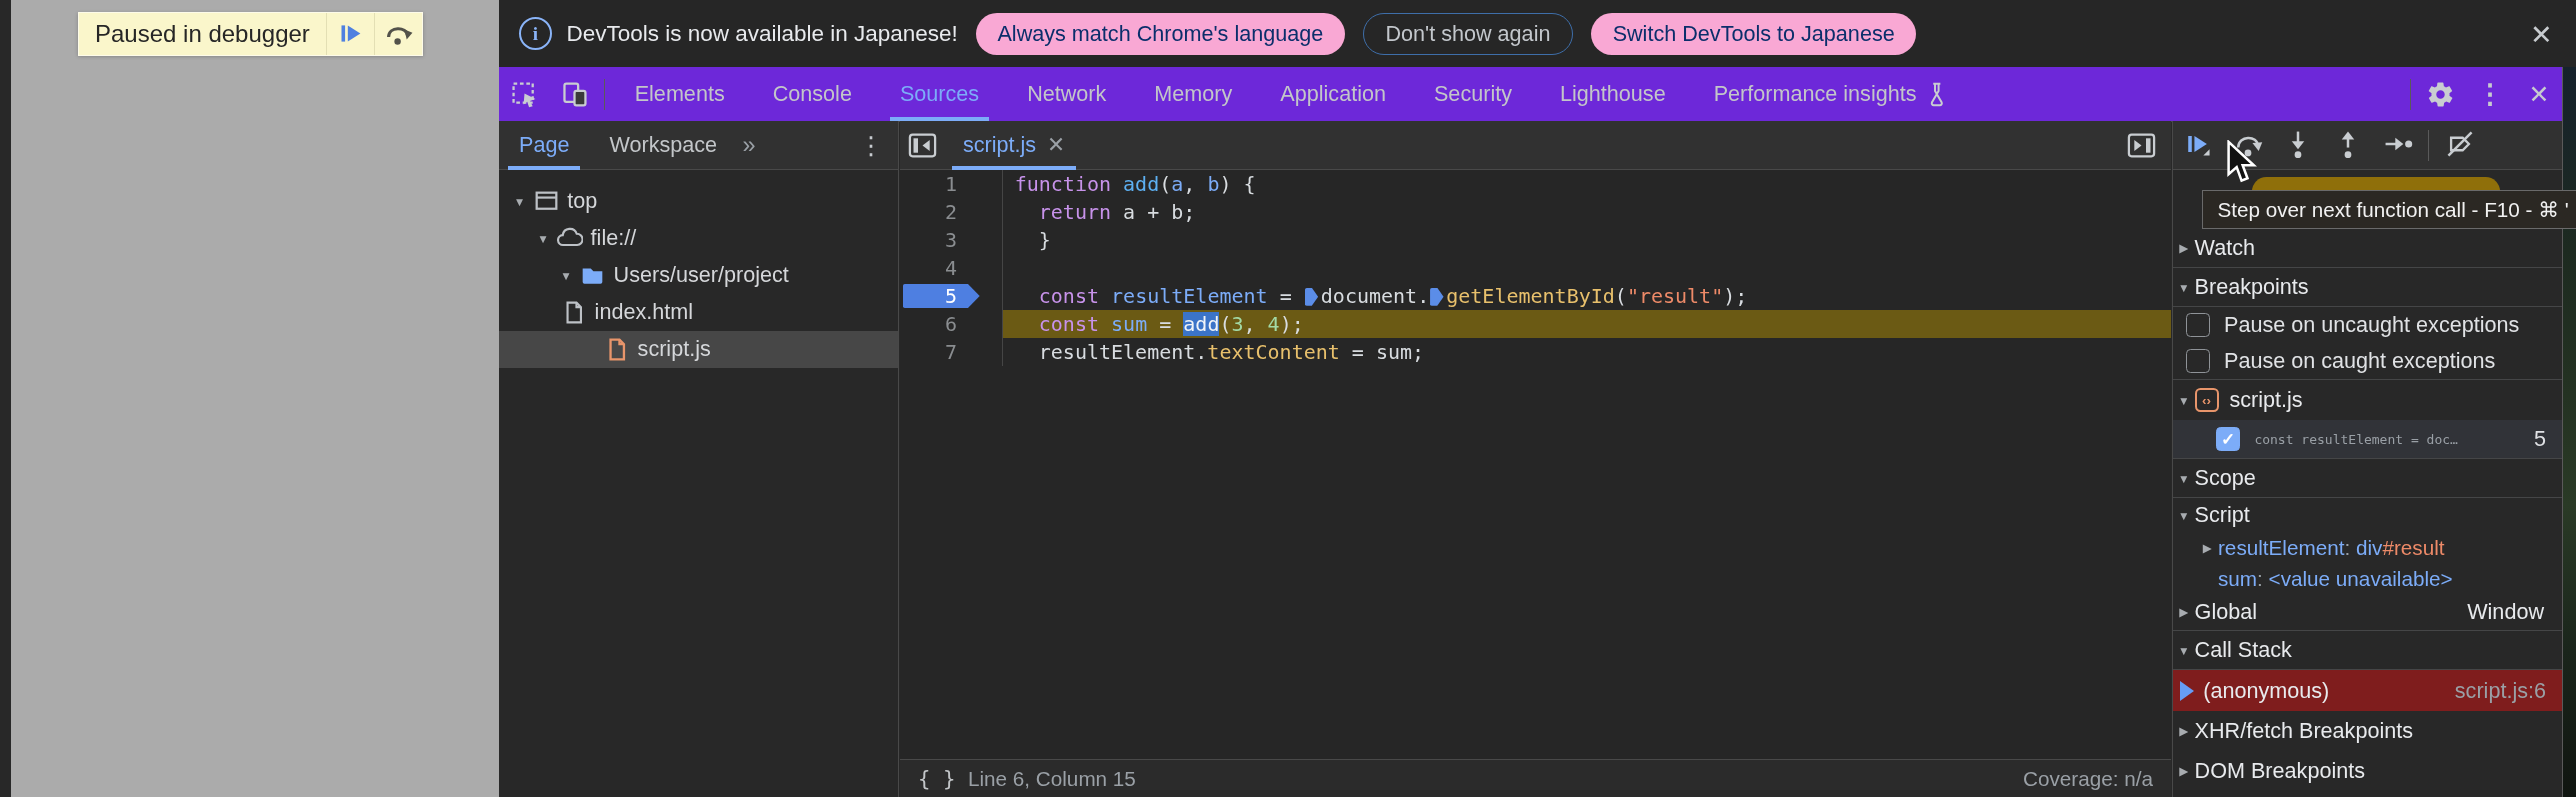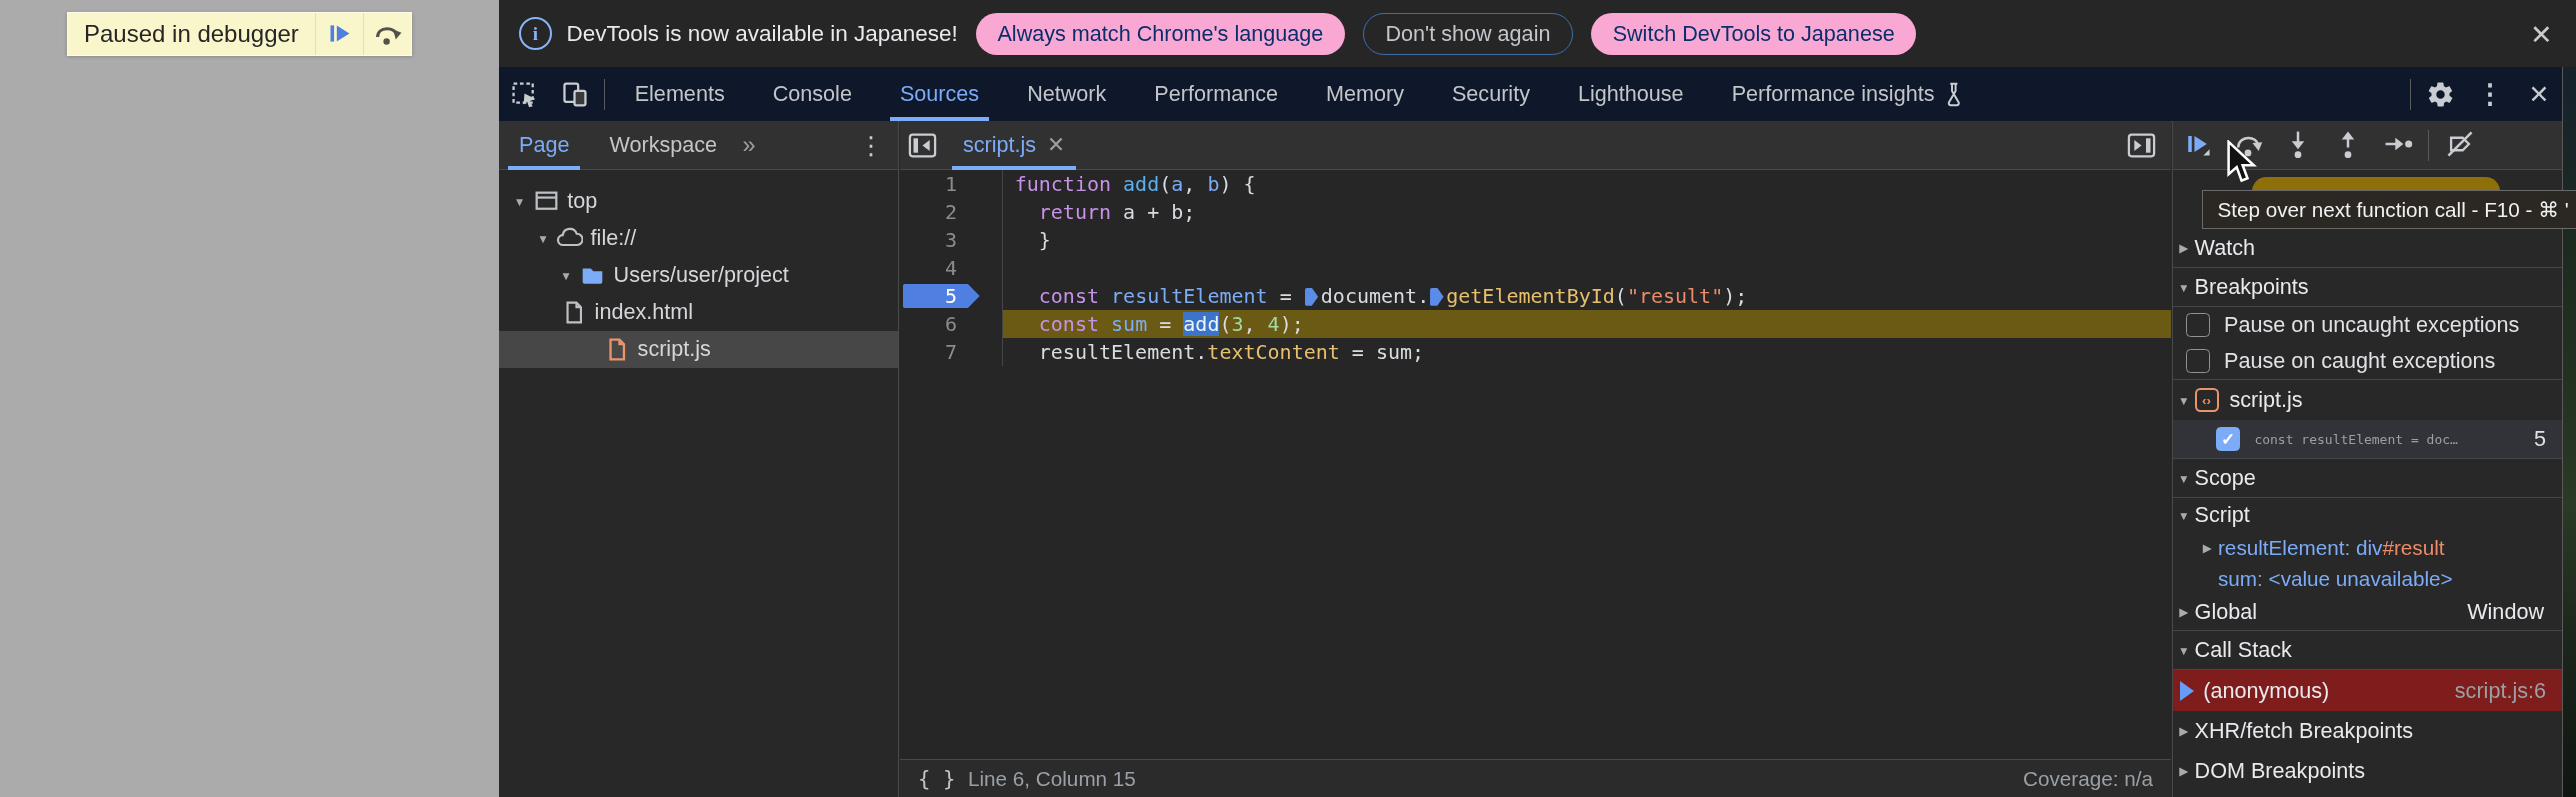--- a/index.html
+++ b/index.html
@@ -1,35 +1,35 @@
 <!DOCTYPE html>
 <html style="font-size:14.4px"><head>
 <meta charset="utf-8">
 <style>
   html,body{margin:0;padding:0;background:#111;}
   .root{position:relative;width:2576px;height:797px;overflow:hidden;font-family:"Liberation Sans",sans-serif;
         background:#282828;-webkit-font-smoothing:antialiased;}
   
-  .page-area{position:absolute;left:0;top:0;width:499px;height:797px;background:#ABABAB;}
+  .page-area{position:absolute;left:11px;top:0;width:499px;height:797px;background:#ABABAB;}
   .paused-badge{position:absolute;left:67px;top:11.7px;height:42px;display:flex;align-items:stretch;
         background:#FAF6CB;border:1.8px solid #FDFBE9;box-shadow:0 0.9px 3.6px rgba(0,0,0,.25);}
   .paused-badge .txt{display:flex;align-items:center;padding:0 16px;font-size:24px;color:#262626;}
   .paused-badge .cell{display:flex;align-items:center;justify-content:center;width:47px;border-left:1.8px solid #E3DFB4;}
   
   .devtools{position:absolute;left:499px;top:0;width:2077px;height:797px;background:#282828;}
   .infobar{position:absolute;left:0;top:0;width:100%;height:67px;background:#262626;display:flex;align-items:center;padding-left:20px;box-sizing:border-box;}
   .info-circ{width:29px;height:29px;border-radius:50%;border:2.7px solid #8AB4F8;color:#8AB4F8;display:flex;align-items:center;justify-content:center;
         font-size:19px;font-weight:bold;font-family:"Liberation Serif",serif;flex:0 0 auto;}
   .infobar .msg{color:#E8EAED;font-size:22.5px;margin-left:14.4px;}
   .pill{height:42px;border-radius:21.6px;background:#f9a8d4;color:#0B2E6B;font-size:21.6px;border:none;display:flex;align-items:center;
         padding:0 21.6px;margin-left:18px;cursor:pointer;font-family:inherit;}
   .pill.outline{background:transparent;border:1.8px solid #3E6EA9;color:#C3C7CC;}
   .ib-close{position:absolute;right:23.4px;top:19px;font-size:27px;color:#C7CBCF;cursor:pointer;}
   
-  .toolbar{position:absolute;left:0;top:67px;width:100%;height:54px;background:#0f172a;border-bottom:0.9px solid #494949;
+  .toolbar{position:absolute;left:0;top:67px;width:100%;height:54px;background:#6d28d9;border-bottom:0.9px solid #494949;
         display:flex;align-items:center;}
   .tb-ico{width:50px;height:54px;display:flex;align-items:center;justify-content:center;cursor:pointer;}
   .vsep{width:0.9px;height:31px;background:#5A5A5A;margin:0 5.4px;}
   .tab{position:relative;height:54px;display:flex;align-items:center;padding:0 24px;font-size:21.6px;color:#C3C6C9;cursor:pointer;gap:9px;}
   .tab.active{color:#7CACF8;}
   .tab.active::after{content:"";position:absolute;left:14.4px;right:14.4px;bottom:0;height:4.5px;background:#7CACF8;}
   .tb-right{position:absolute;right:12.6px;top:0;height:54px;display:flex;align-items:center;}
   .tb-right .tb-ico{width:49px;}
   .glyph{color:#C7CBCF;}
   
@@ -154,24 +154,24 @@
           <div class="tab">
             <span>Console</span>
           </div>
           <div class="tab active">
             <span>Sources</span>
           </div>
           <div class="tab">
             <span>Network</span>
           </div>
           <div class="tab">
-            <span>Performance</span>
-          </div>
-          <div class="tab">
             <span>Memory</span>
+          </div>
+          <div class="tab">
+            <span>Application</span>
           </div>
           <div class="tab">
             <span>Security</span>
           </div>
           <div class="tab">
             <span>Lighthouse</span>
           </div>
           <div class="tab">
             <span>Performance insights</span>
             <svg width="21.6" height="25" viewBox="0 0 24 28">

